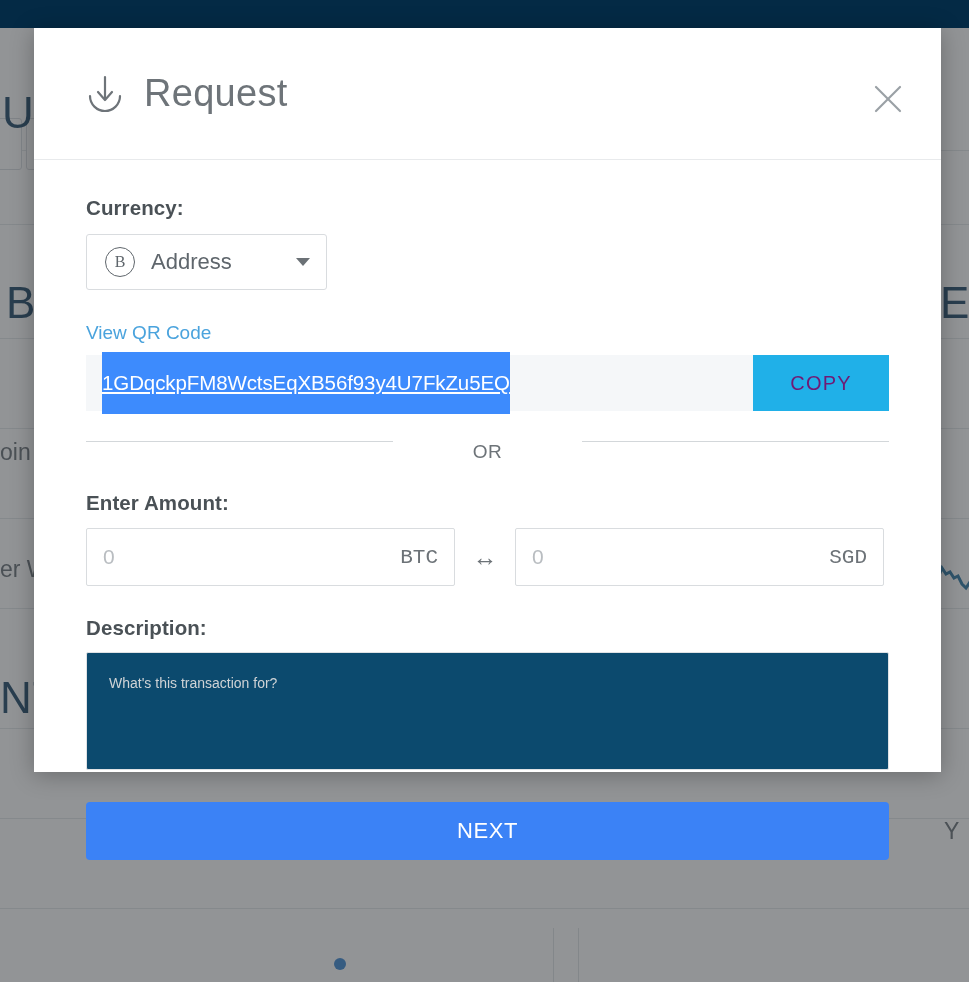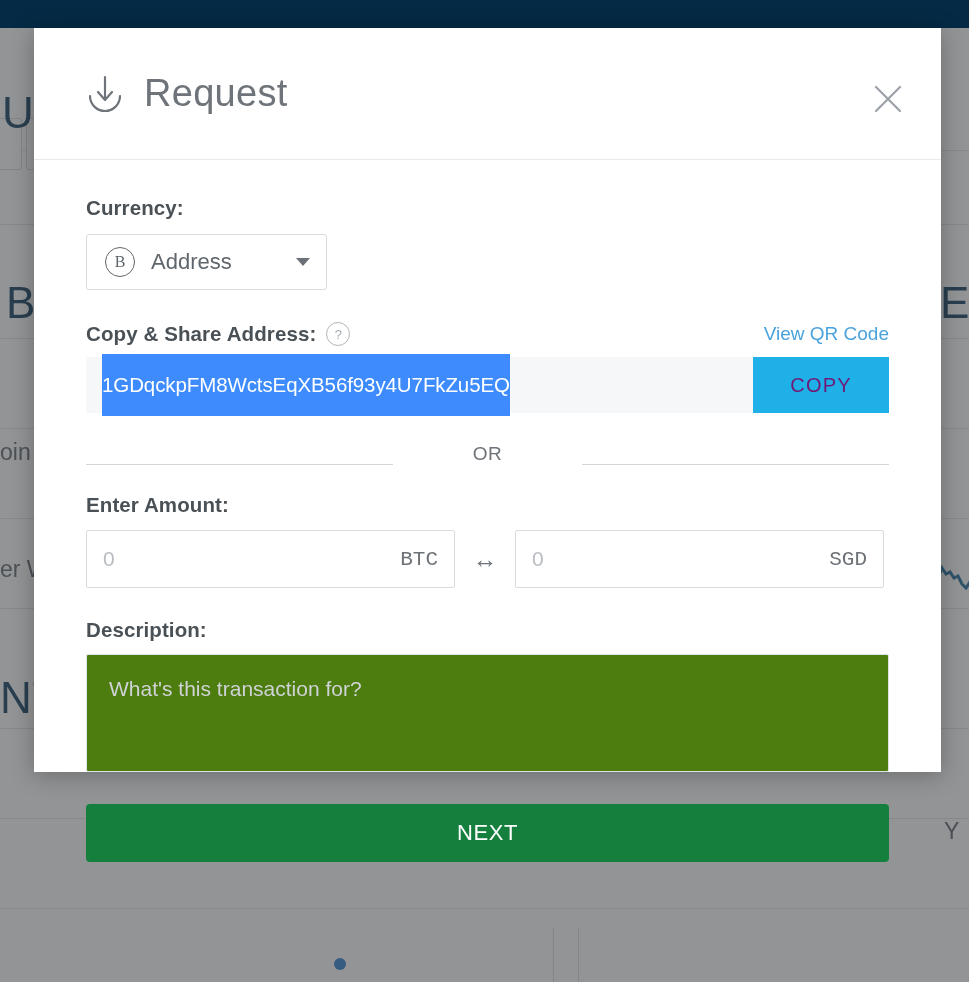--- a/index.html
+++ b/index.html
@@ -229,39 +229,40 @@
     padding-left: 16px;
     box-sizing: border-box;
     cursor: text;
   }
   .addr-text {
     font-size: 20.5px;
     color: #ffffff;
     background: #3d8bfd;
     letter-spacing: -0.1px;
     padding: 19px 0;
+    text-decoration: underline;
   }
   .copy-btn {
     width: 136px;
     background: #20b0e8;
     color: #701a75;
     font-size: 20px;
     letter-spacing: 1.2px;
     display: flex;
     align-items: center;
     justify-content: center;
     cursor: pointer;
     flex: none;
   }
 
   
   .or-row {
     margin-top: 30px;
     display: flex;
-    align-items: flex-end;
+    align-items: flex-start;
   }
   .or-line {
     flex: 1;
     height: 1px;
     background: #d3d7da;
   }
   .or-text {
     font-size: 19px;
     color: #6d7378;
     margin: 0 80px;
@@ -316,32 +317,32 @@
     display: block;
   }
   .desc-box {
     margin-top: 12px;
     width: 100%;
     height: 118px;
     border: 1px solid #dfe2e5;
     border-radius: 2px;
     box-sizing: border-box;
     padding: 22px 22px;
-    font-size: 21px;
+    font-size: 14px;
     color: #cfd3d6;
-    background: #4d7c0f;
+    background: #0c4a6e;
     cursor: text;
   }
 
   
   .next-btn {
     margin-top: 32px;
     width: 100%;
     height: 58px;
-    background: #15803d;
+    background: #3b82f6;
     border-radius: 4px;
     color: #ffffff;
     font-size: 22px;
     letter-spacing: 0.6px;
     display: flex;
     align-items: center;
     justify-content: center;
     cursor: pointer;
   }
 </style>
@@ -408,24 +409,20 @@
     
     <label class="field-label">Currency:</label>
     <div class="currency-select">
       <span class="btc-glyph">B</span>
       <span class="currency-name">Address</span>
       <span class="caret"></span>
     </div>
 
     
     <div class="addr-label-row">
-      <div class="addr-label-left">
-        <span class="field-label">Copy &amp; Share Address:</span>
-        <span class="help-circle">?</span>
-      </div>
       <span class="qr-link">View QR Code</span>
     </div>
 
     
     <div class="addr-row">
       <div class="addr-field">
         <span class="addr-text">1GDqckpFM8WctsEqXB56f93y4U7FkZu5EQ</span>
       </div>
       <div class="copy-btn">COPY</div>
     </div>

